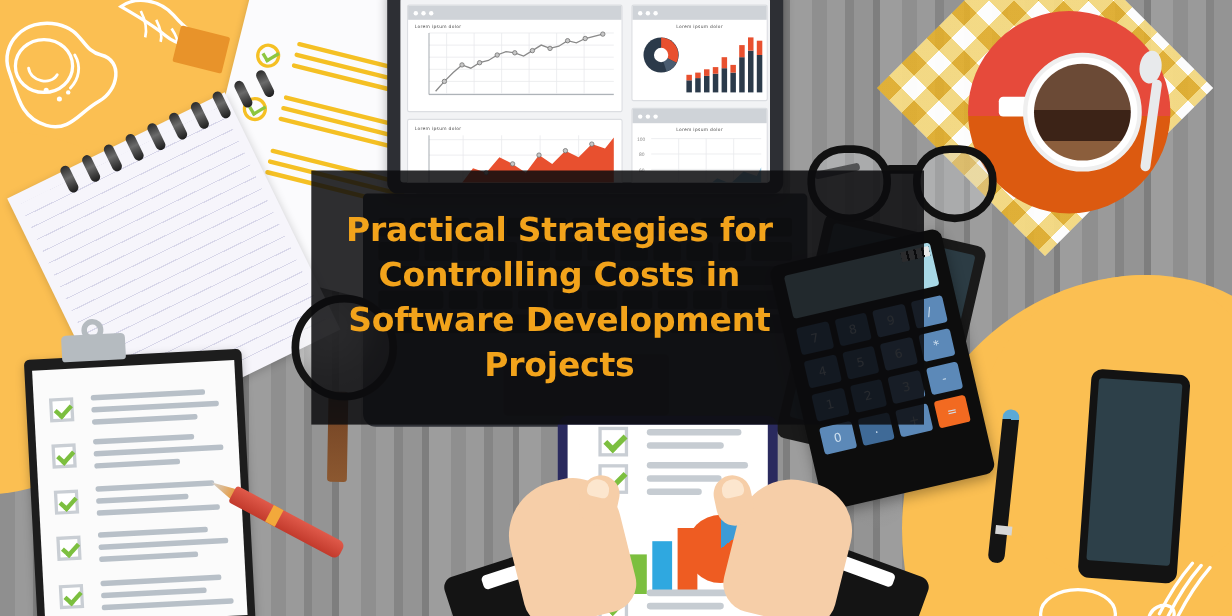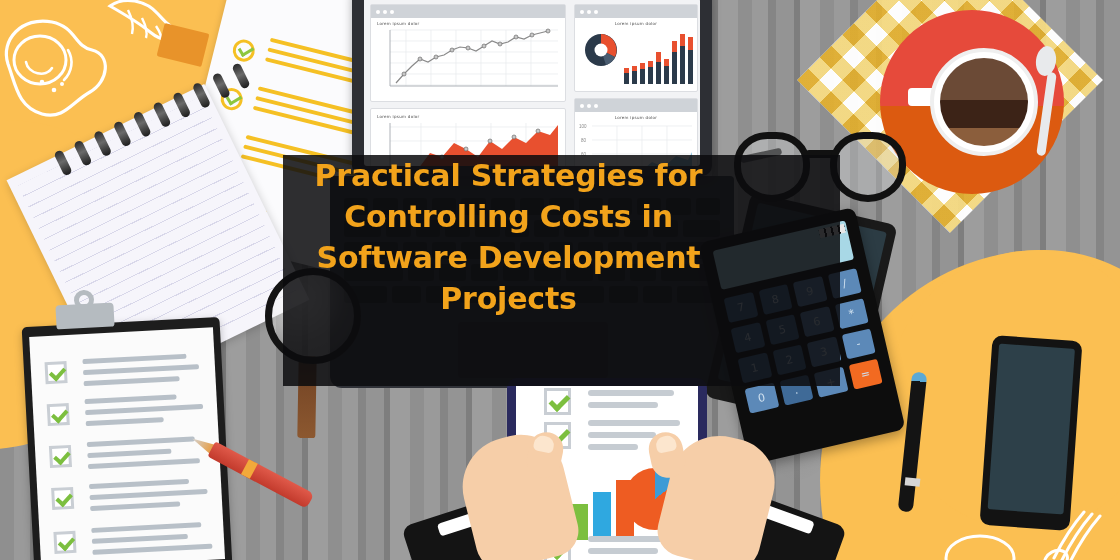--- a/index.html
+++ b/index.html
@@ -292,21 +292,21 @@
 
   
   .overlay {
     position:absolute; left:283px; top:155px;
     width:557px; height:231px;
     background:rgba(12,12,14,.86);
   }
   .title {
     position:absolute; left:283px; top:155px;
     width:451px; height:231px;
-    display:flex; flex-direction:column; align-items:center; justify-content:flex-start;
+    display:flex; flex-direction:column; align-items:center; justify-content:center;
     text-align:center;
     padding:0 22px;
   }
   .title-text {
     font-family:"DejaVu Sans", sans-serif;
     font-weight:bold;
     font-size:30px;
     line-height:41px;
     color:#F2A31B;
     letter-spacing:-0.2px;

